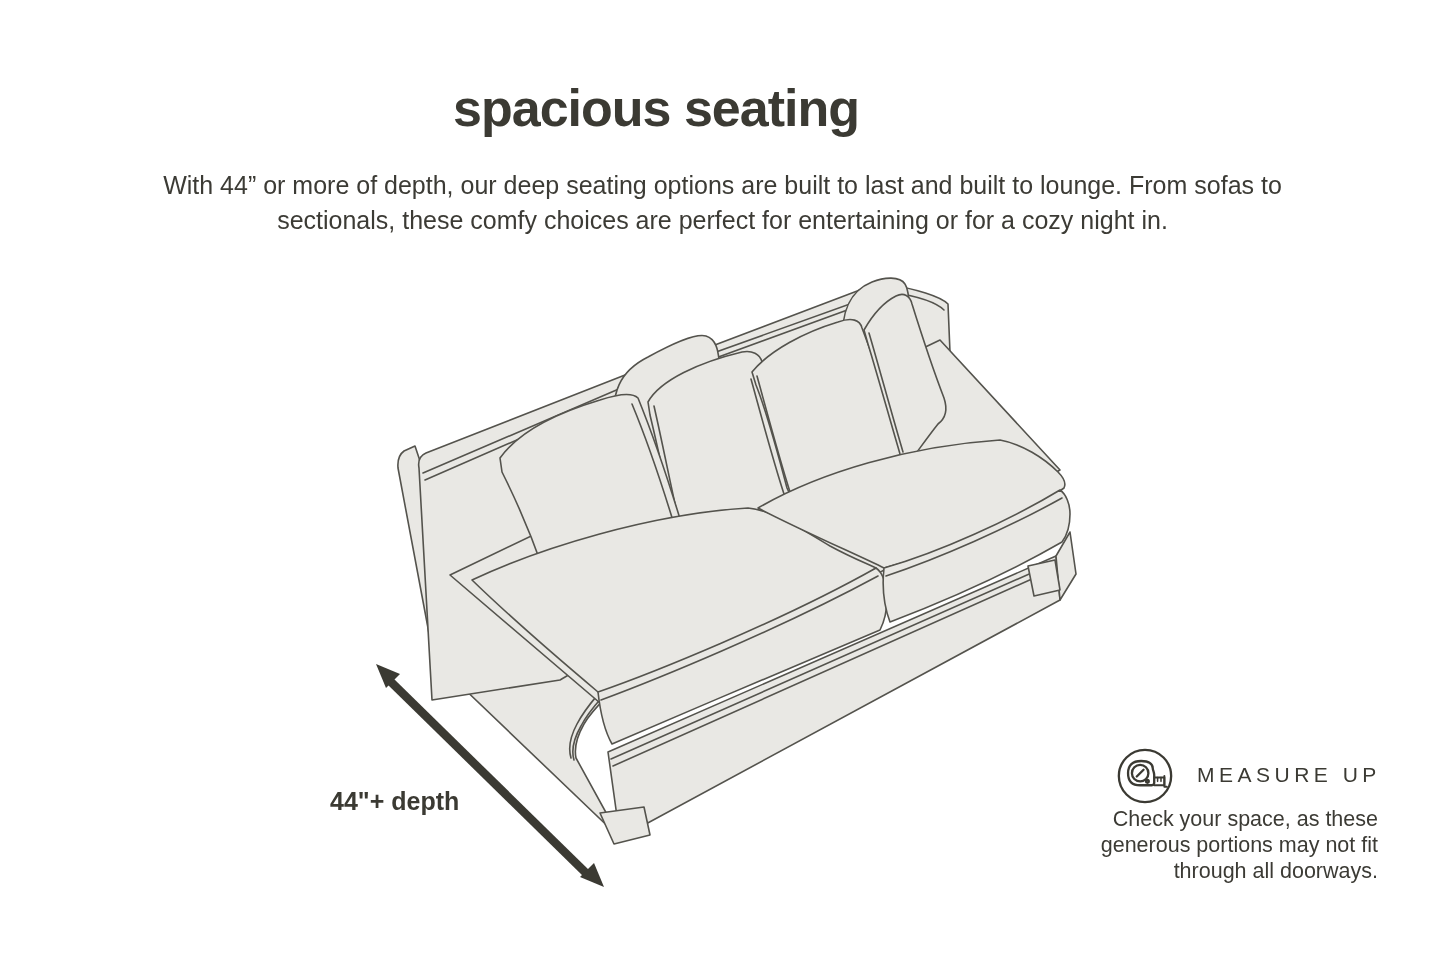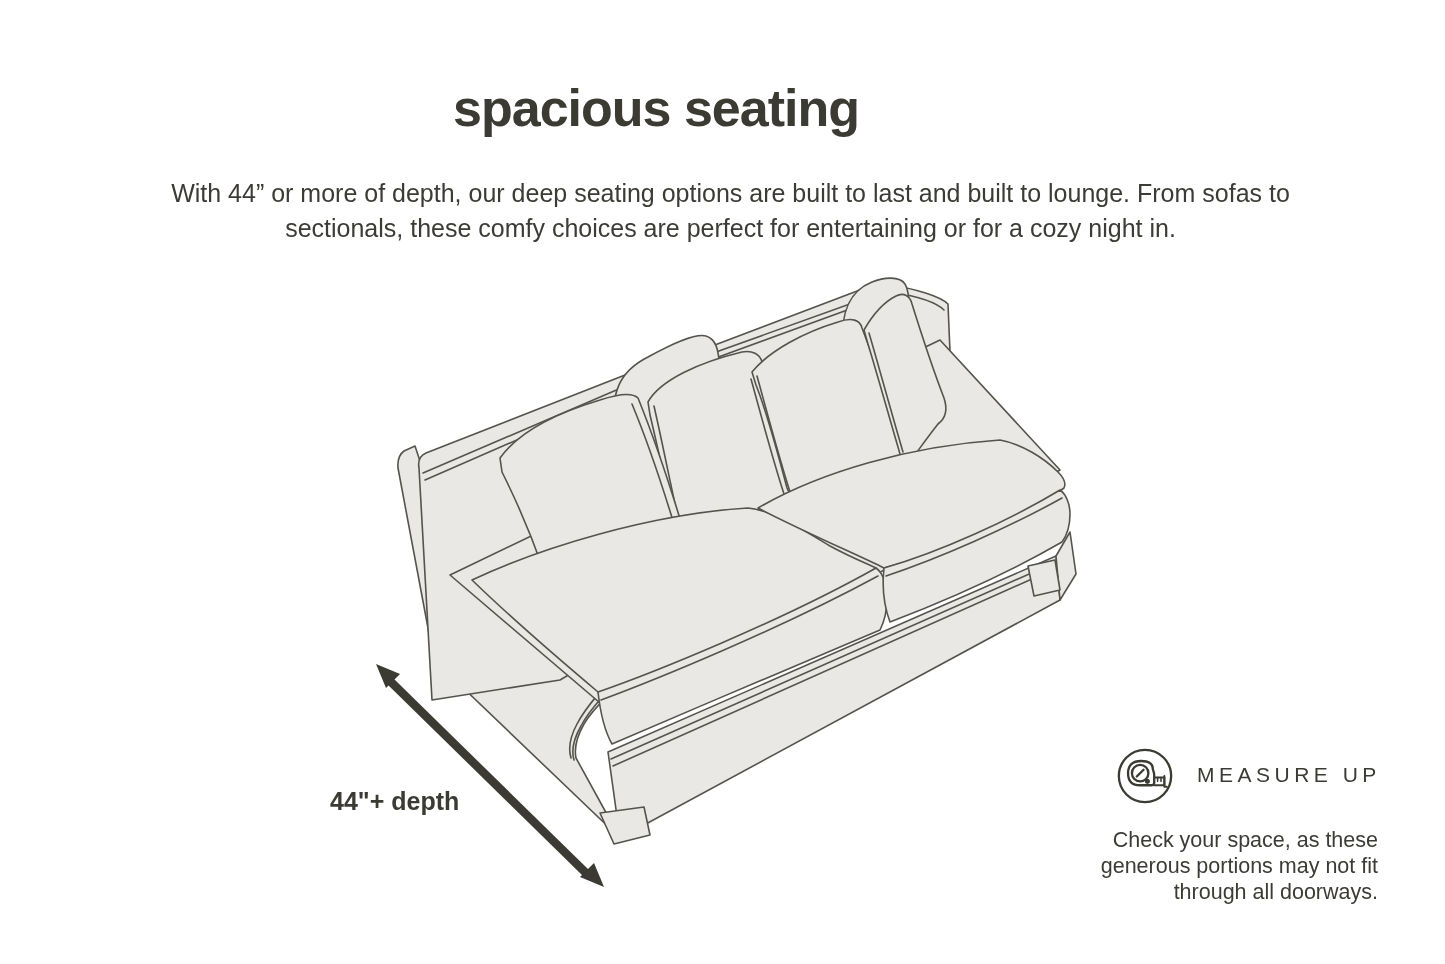--- a/index.html
+++ b/index.html
@@ -26,21 +26,21 @@
     font-size: 52px;
     font-weight: bold;
     letter-spacing: -1px;
     color: #3b3a33;
   }
   .intro {
     position: absolute;
     left: 135px;
     top: 168px;
     width: 1175px;
-    margin: 8px;
+    margin: 0;
     text-align: center;
     font-size: 25px;
     line-height: 35px;
     color: #3c3b35;
   }
   .diagram-svg {
     position: absolute;
     left: 0;
     top: 0;
     width: 1445px;
@@ -74,21 +74,20 @@
   }
   .measure-note {
     position: absolute;
     right: 67px;
     top: 806px;
     width: 292px;
     text-align: right;
     font-size: 21.5px;
     line-height: 26px;
     color: #3c3b35;
-    margin-top: 21px;
   }
 </style>
 </head>
 <body>
 
 <div class="page">
 
   <h1 class="title">spacious seating</h1>
 
   <p class="intro">With 44” or more of depth, our deep seating options are built to last and built to lounge. From sofas to sectionals, these comfy choices are perfect for entertaining or for a cozy night in.</p>

